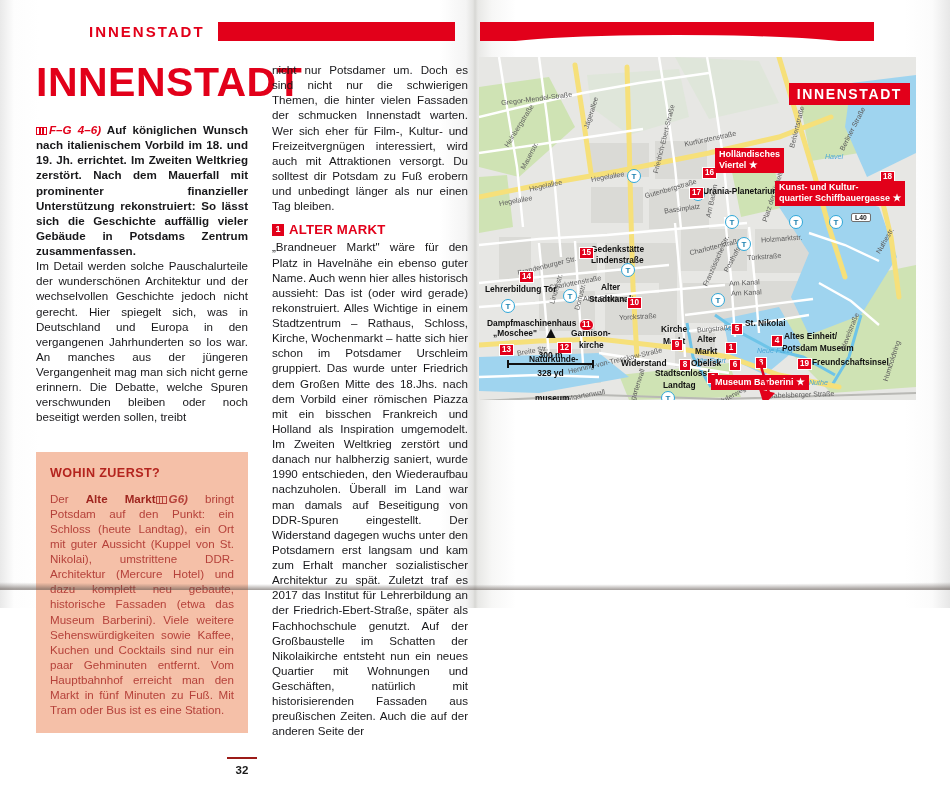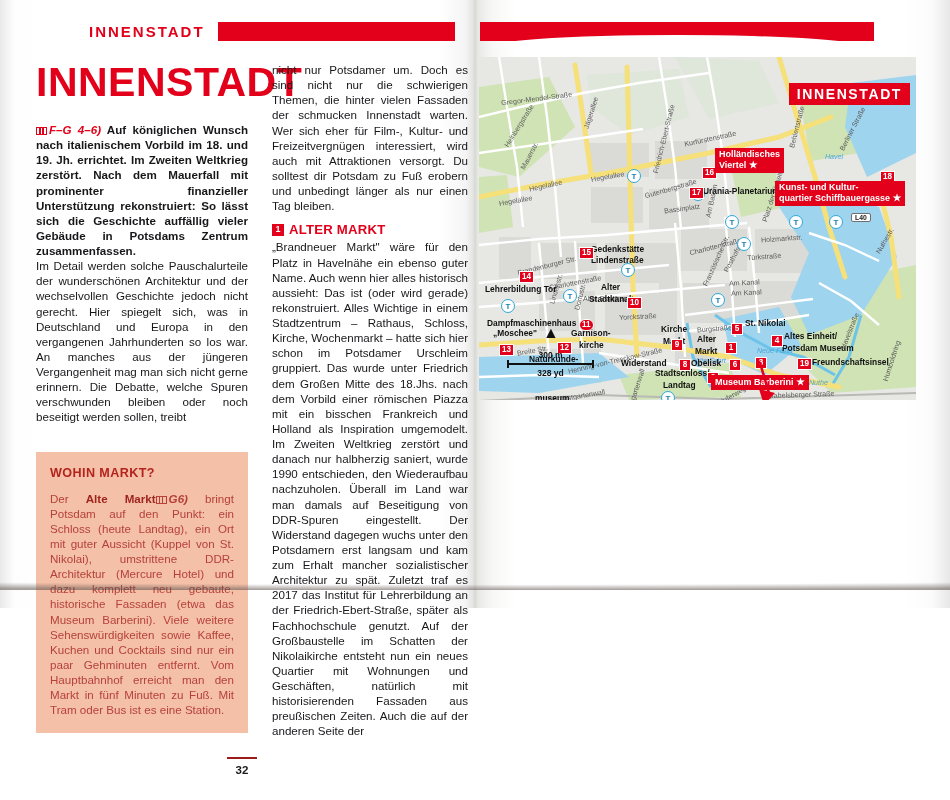--- a/index.html
+++ b/index.html
@@ -173,21 +173,21 @@
     </div>
 
     <div id="title-main">INNENSTADT</div>
 
     <div class="col" id="col-l1">
       <p class="intro"><span class="mapref"><span class="mapicon"></span><span>F–G 4–6)</span></span> <span>Auf königlichen Wunsch nach italienischem Vorbild im 18. und 19. Jh. errichtet. Im Zweiten Weltkrieg zerstört. Nach dem Mauerfall mit prominenter finanzieller Unterstützung rekonstruiert: So lässt sich die Geschichte auffällig vieler Gebäude in Potsdams Zentrum zusammenfassen.</span></p>
       <p>Im Detail werden solche Pauschalurteile der wunderschönen Architektur und der wechselvollen Geschichte jedoch nicht gerecht. Hier spiegelt sich, was in Deutschland und Europa in den vergangenen Jahrhunderten so los war. An manches aus der jüngeren Vergangenheit mag man sich nicht gerne erinnern. Die Debatte, welche Spuren verschwunden bleiben oder noch beseitigt werden sollen, treibt</p>
     </div>
 
     <div id="tipbox">
-      <div class="tip-h">WOHIN MARKT?</div>
+      <div class="tip-h">WOHIN ZUERST?</div>
       <div class="tip-b"><span>Der </span><b>Alte Markt</b><span class="mapref"><span class="mapicon"></span><span>G6)</span></span><span> bringt Potsdam auf den Punkt: ein Schloss (heute Landtag), ein Ort mit guter Aussicht (Kuppel von St. Nikolai), umstrittene DDR-Architektur (Mercure Hotel) und dazu komplett neu gebaute, historische Fassaden (etwa das Museum Barberini). Viele weitere Sehenswürdigkeiten sowie Kaffee, Kuchen und Cocktails sind nur ein paar Gehminuten entfernt. Vom Hauptbahnhof erreicht man den Markt in fünf Minuten zu Fuß. Mit Tram oder Bus ist es eine Station.</span></div>
     </div>
 
     <div class="col" id="col-l2">
       <p>nicht nur Potsdamer um. Doch es sind nicht nur die schwierigen Themen, die hinter vielen Fassaden der schmucken Innenstadt warten. Wer sich eher für Film-, Kultur- und Freizeitvergnügen interessiert, wird auch mit Attraktionen versorgt. Du solltest dir Potsdam zu Fuß erobern und unbedingt länger als nur einen Tag bleiben.</p>
       <div class="poi">
         <span class="poi-num">1</span>
         <span class="poi-title">ALTER MARKT</span>
       </div>
       <p>„Brandneuer Markt" wäre für den Platz in Havelnähe ein ebenso guter Name. Auch wenn hier alles historisch aussieht: Das ist (oder wird gerade) rekonstruiert. Alles Wichtige in einem Stadtzentrum – Rathaus, Schloss, Kirche, Wochenmarkt – hatte sich hier schon im Potsdamer Urschleim gruppiert. Das wurde unter Friedrich dem Großen Mitte des 18.Jhs. nach dem Vorbild einer römischen Piazza mit ein bisschen Frankreich und Holland als Inspiration umgemodelt. Im Zweiten Weltkrieg zerstört und danach nur halbherzig saniert, wurde 1990 entschieden, den Wiederaufbau nachzuholen. Überall im Land war man damals auf Beseitigung von DDR-Spuren eingestellt. Der Widerstand dagegen wuchs unter den Potsdamern erst langsam und kam zum Erhalt mancher sozialistischer Architektur zu spät. Zuletzt traf es 2017 das Institut für Lehrerbildung an der Friedrich-Ebert-Straße, später als Fachhochschule genutzt. Auf der Großbaustelle im Schatten der Nikolaikirche entsteht nun ein neues Quartier mit Wohnungen und Geschäften, natürlich mit historisierenden Fassaden aus preußischen Zeiten. Auch die auf der anderen Seite der</p>

